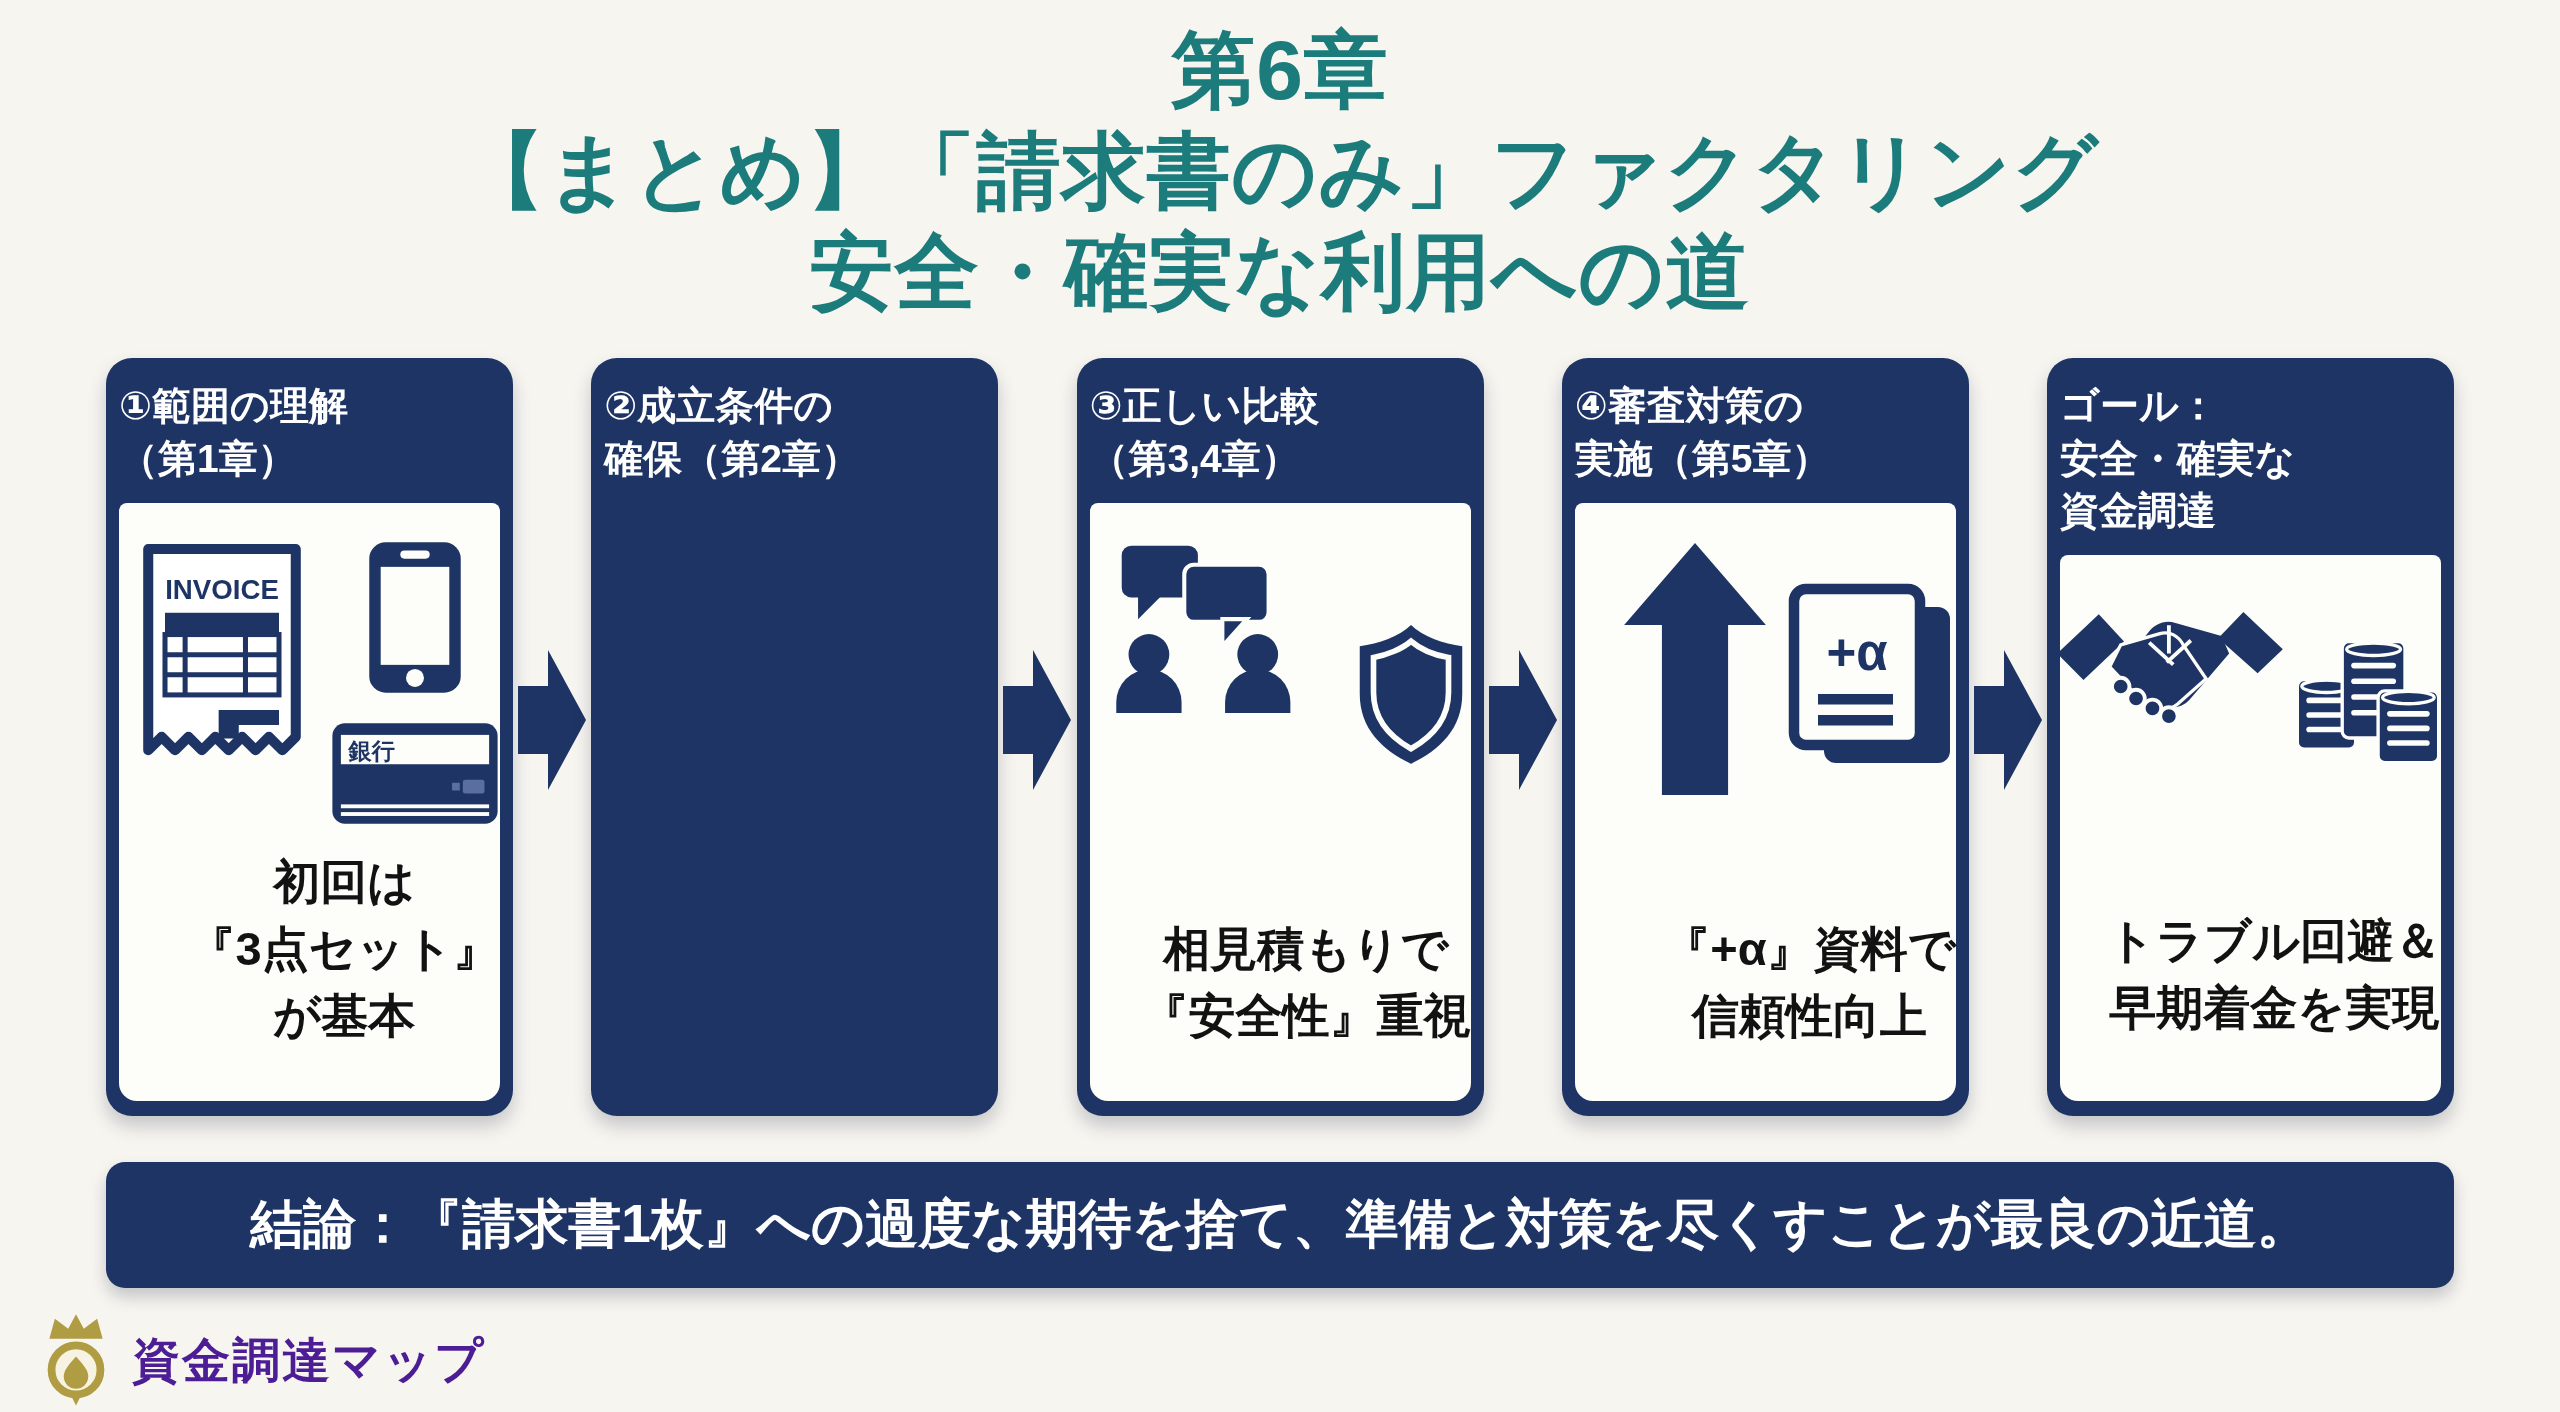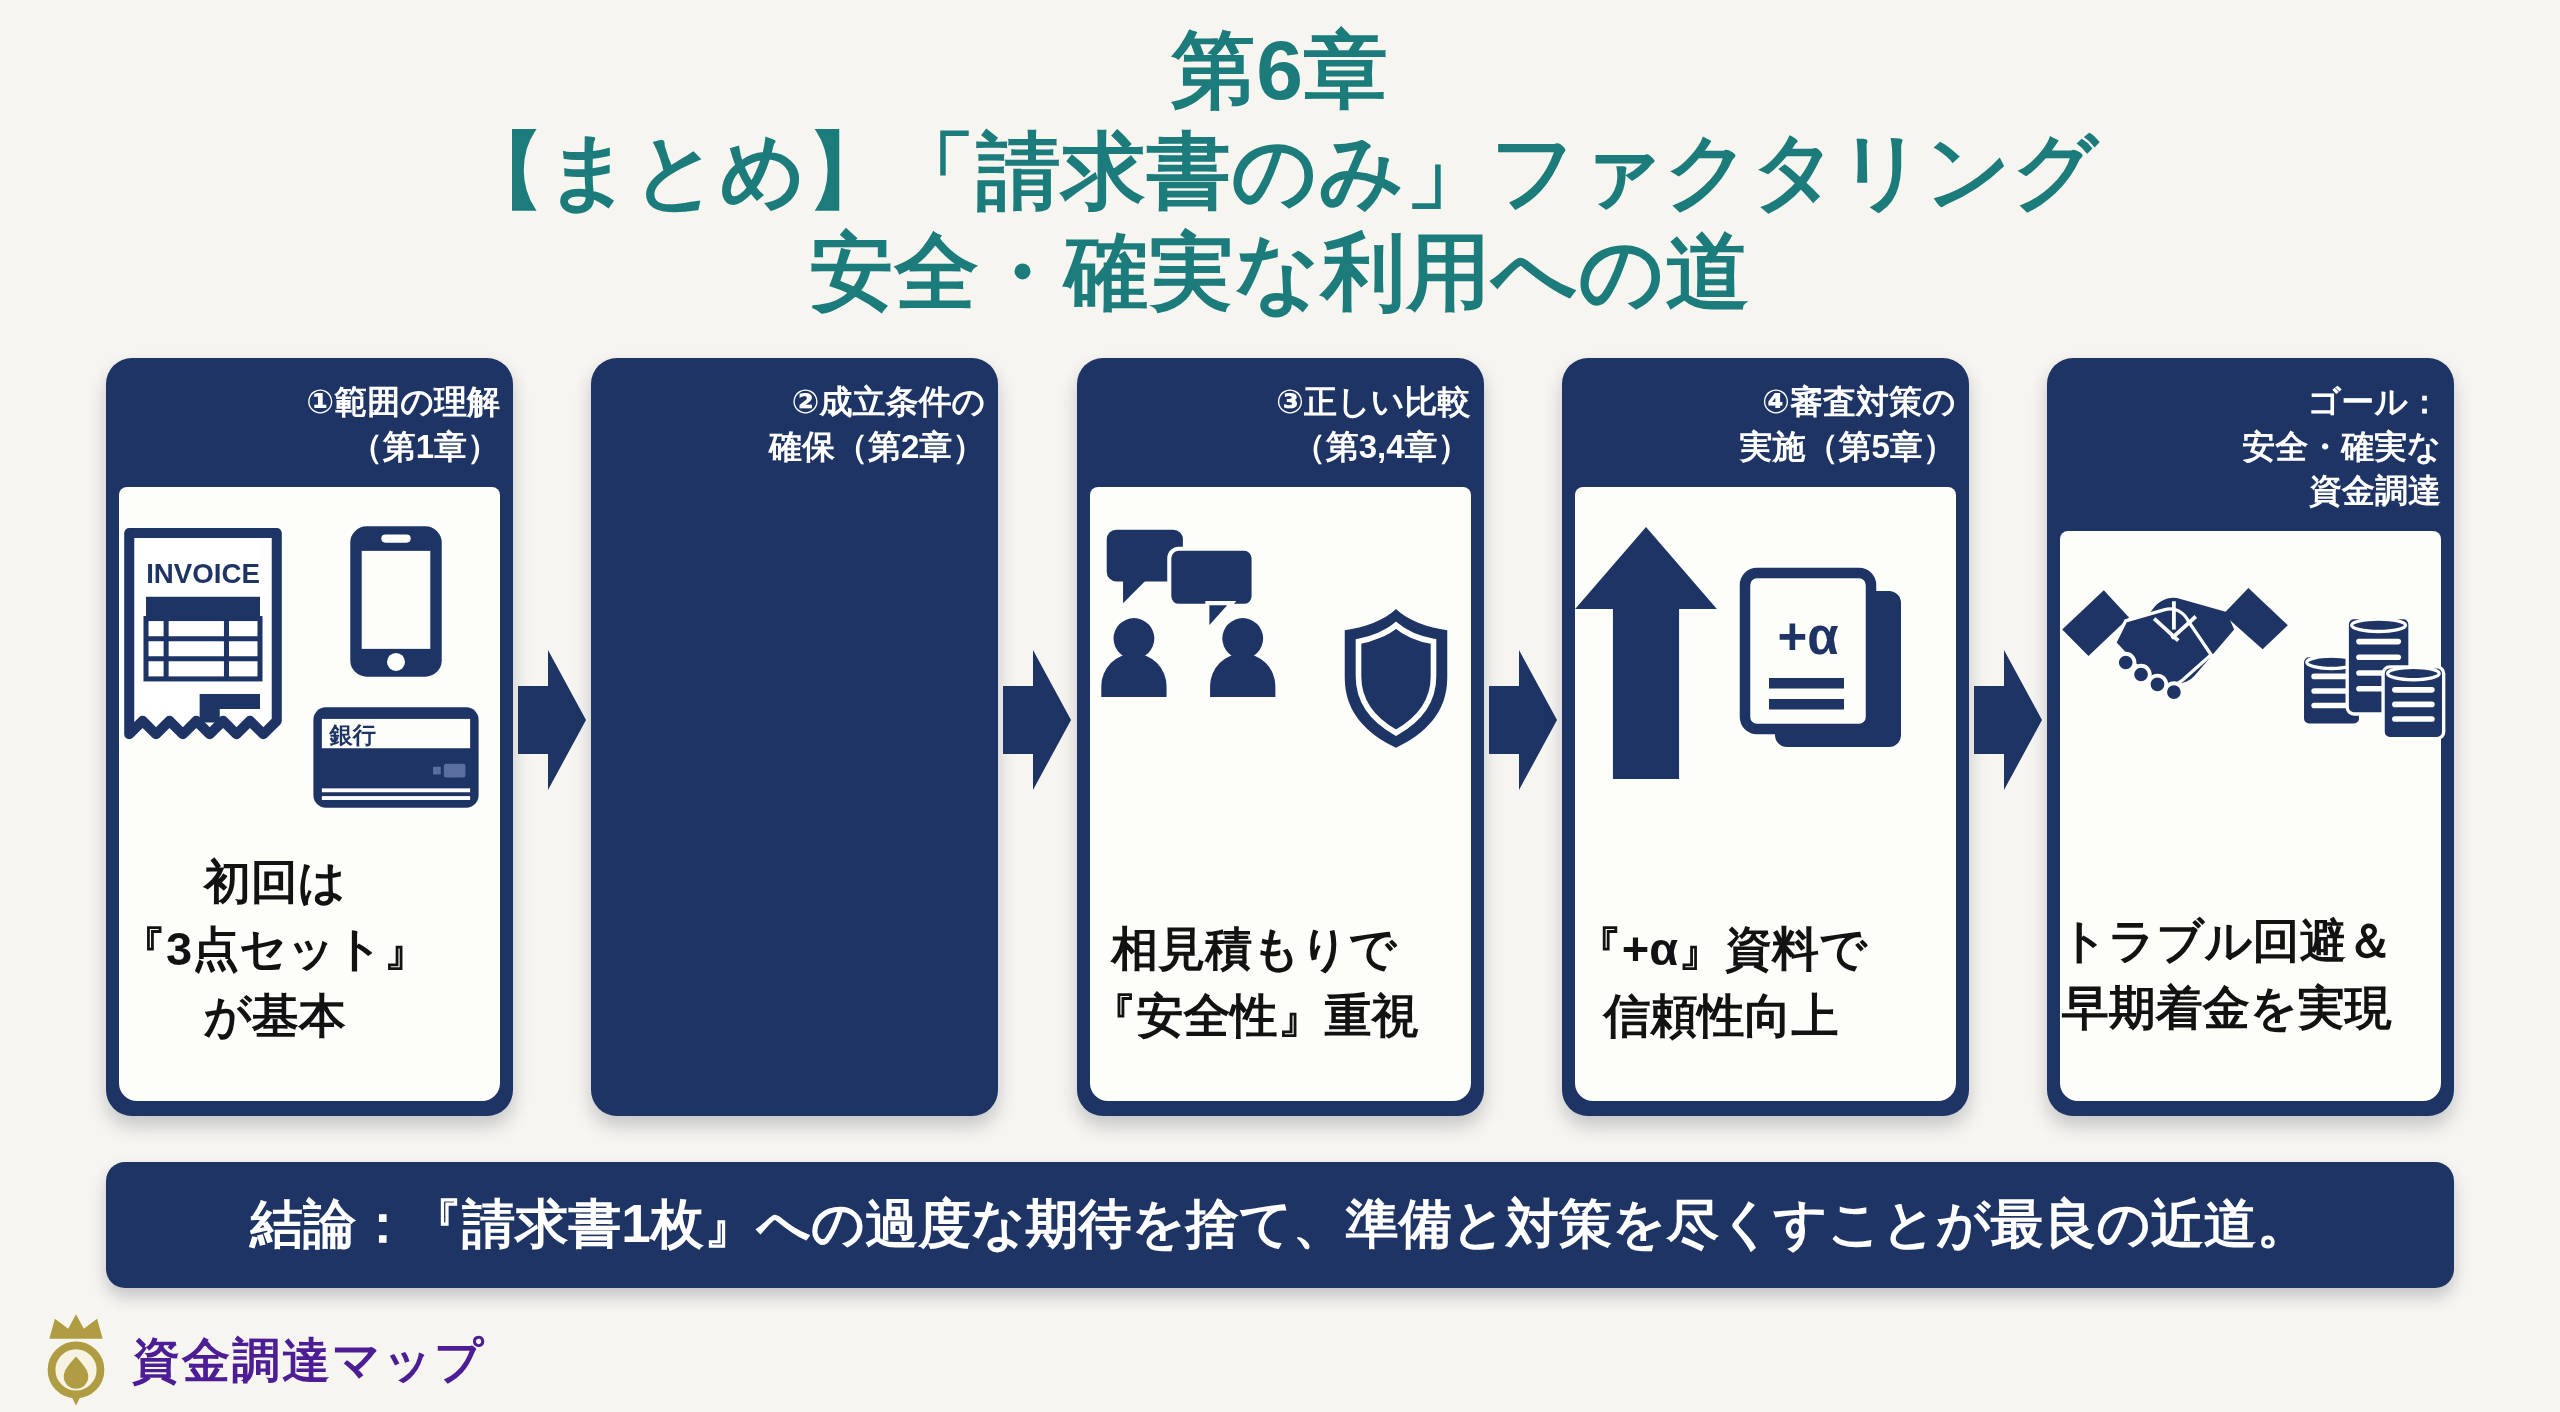--- a/index.html
+++ b/index.html
@@ -31,31 +31,31 @@
     box-sizing:border-box;
     background:#1e3464;
     border-radius:26px;
     display:flex;flex-direction:column;
     padding:0 13px 15px;
     box-shadow:0 10px 18px rgba(20,30,60,.22);
   }
   .card-header{
     color:#ffffff;
     font-weight:800;
-    font-size:33px;
+    font-size:39px;
     line-height:1.34;
-    text-align:right;
+    text-align:left;
     padding:22px 0 18px;
     white-space:nowrap;
   }
   .card-body{
     background:#fdfdfa;
     border-radius:8px 8px 18px 18px;
     flex:1;
-    display:flex;flex-direction:column;align-items:flex-start;
+    display:flex;flex-direction:column;align-items:flex-end;
   }
   .icons{display:flex;justify-content:center;align-items:flex-start;}
   .icons1{gap:24px;margin-top:36px;}
   .col{display:flex;flex-direction:column;align-items:center;gap:25px;}
   .icons2{gap:14px;margin-top:44px;}
   .icons2 .doccheck{margin-top:58px;}
   .icons3{gap:14px;margin-top:40px;}
   .icons3 .shield{margin-top:78px;}
   .icons4{gap:22px;margin-top:40px;}
   .icons4 .plusdocs{margin-top:40px;}

